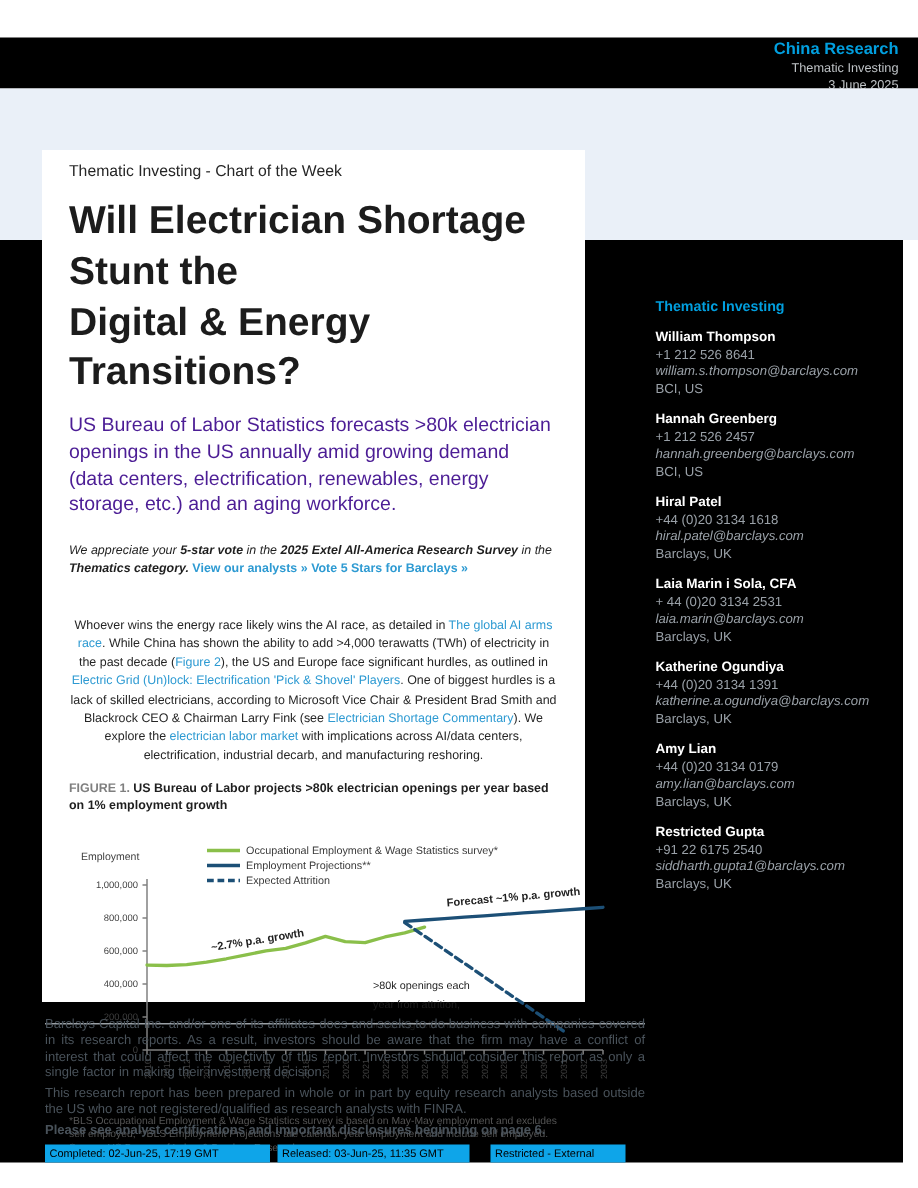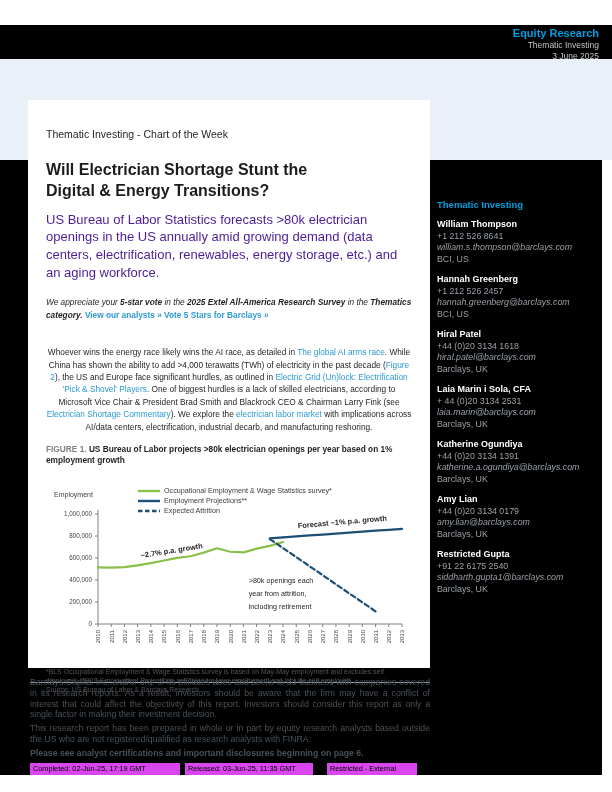--- a/index.html
+++ b/index.html
@@ -8,24 +8,24 @@
   
   .topbar{position:absolute;top:25px;left:0;width:612px;height:34px;background:#000;}
   .topbar-inner{position:absolute;right:13px;top:3px;text-align:right;}
   .brand{font-size:11px;font-weight:bold;color:#019fdf;line-height:11px;}
   .hdr-sub{font-size:8.5px;color:#bfc3c6;line-height:10px;margin-top:1px;}
   
   .lightband{position:absolute;top:59px;left:0;width:612px;height:101px;background:#eaf0f8;}
   
   .darkbg{position:absolute;top:160px;left:0;width:602px;height:615px;background:#000;}
   
-  .card{position:absolute;left:28px;top:100px;width:402px;height:568px;background:#fff;
-        box-sizing:border-box;padding:28px 18px 0 18px;}
+  .card{position:absolute;left:28px;top:100px;width:362px;height:568px;background:#fff;
+        box-sizing:border-box;padding:8px 18px 0 18px;}
   .eyebrow{font-size:10.5px;color:#262626;}
-  .title{margin-top:20px;font-size:16px;font-weight:bold;color:#1c1c1c;line-height:1.3;white-space:pre-line;}
+  .title{margin-top:10px;font-size:26px;font-weight:bold;color:#1c1c1c;line-height:1.3;white-space:pre-line;}
   .standfirst{margin-top:9px;font-size:13px;color:#4c1d95;line-height:1.36;}
   .votenote{margin-top:15px;font-size:8.3px;line-height:1.5;color:#1f1f1f;}
   .body-par{margin-top:25px;font-size:8.3px;line-height:1.5;color:#262626;text-align:center;}
   .seg-i{font-style:italic}
   .seg-bi{font-weight:bold;font-style:italic}
   .seg-link{color:#2d9ad2;cursor:pointer}
   .seg-blink{color:#2d9ad2;font-weight:bold;cursor:pointer}
   .fig-title{margin-top:11px;font-size:8.3px;font-weight:bold;line-height:1.35;color:#1f1f1f;}
   .fig-label{color:#7f7f7f;}
   .chart{margin-top:16px;width:366px;height:182px;}
@@ -39,34 +39,34 @@
   .a-line{font-size:8.8px;color:#9aa1a8;line-height:11.5px;}
   .a-mail{cursor:pointer;font-style:italic;}
   
   .sep-line{position:absolute;left:30px;top:682px;width:400px;border-top:1px solid #9aa0a5;}
   .disclaimer{position:absolute;left:30px;top:677px;width:400px;color:#49525a;
               font-size:8.7px;line-height:10.8px;text-align:justify;}
   .disclaimer p{margin:0 0 3px 0;}
   .disclaimer .d-bold{font-weight:bold;margin-bottom:0;}
   
   .stampbar{position:absolute;left:30px;top:763px;width:572px;height:12px;}
-  .stamp{display:inline-block;background:#d946ef;color:#000;font-size:7.3px;line-height:10px;
+  .stamp{display:inline-block;background:#0ea5e9;color:#000;font-size:7.3px;line-height:10px;
          padding:1px 3px;vertical-align:top;box-sizing:border-box;}
   .stamp.s1{width:150px;margin-right:5px;}
   .stamp.s2{width:128px;margin-right:14px;}
   .stamp.s3{width:90px;}
 </style>
 </head>
 <body>
 
 <div class="page">
 
   <div class="topbar">
     <div class="topbar-inner">
-      <div class="brand">Equity Research</div>
+      <div class="brand">China Research</div>
       <div class="hdr-sub">Thematic Investing</div>
       <div class="hdr-sub">3 June 2025</div>
     </div>
   </div>
 
   <div class="lightband"></div>
   <div class="darkbg"></div>
 
   <div class="card">
     <div class="eyebrow">Thematic Investing - Chart of the Week</div>

